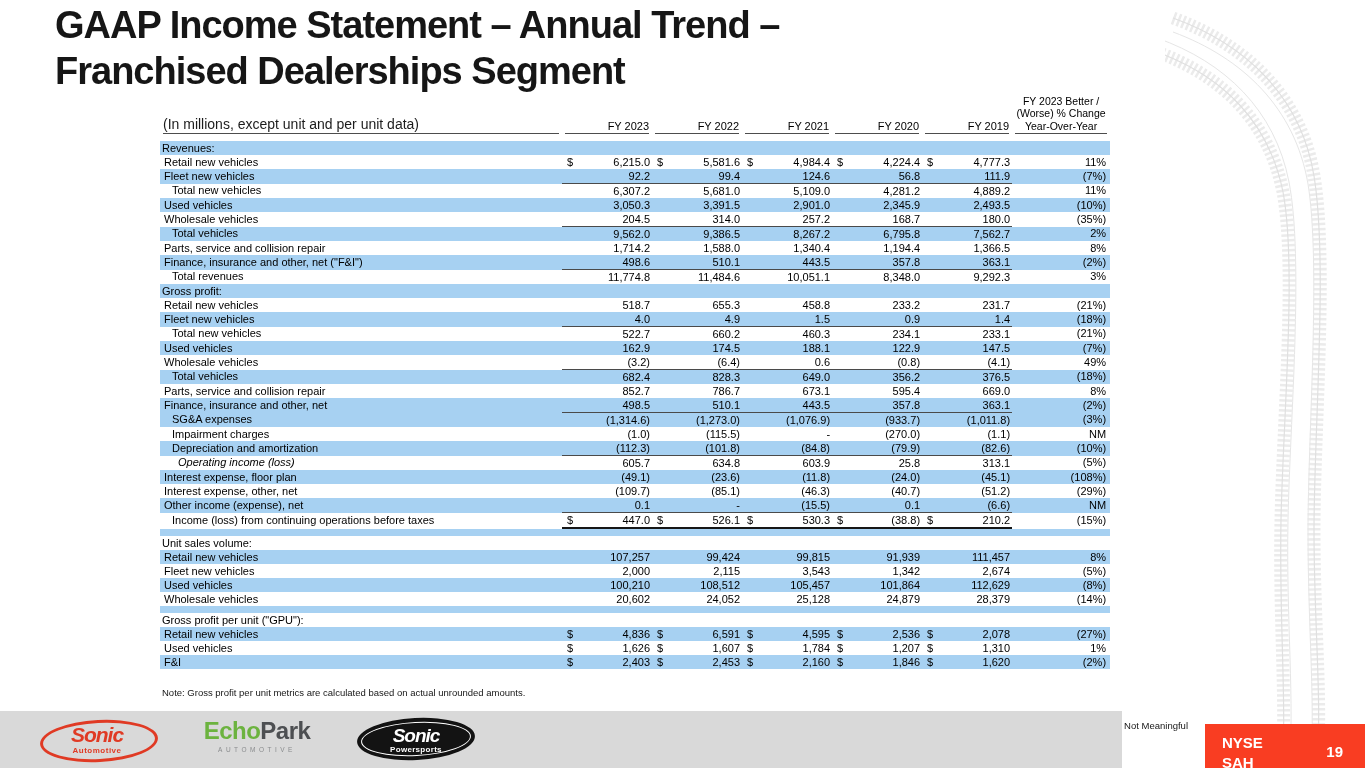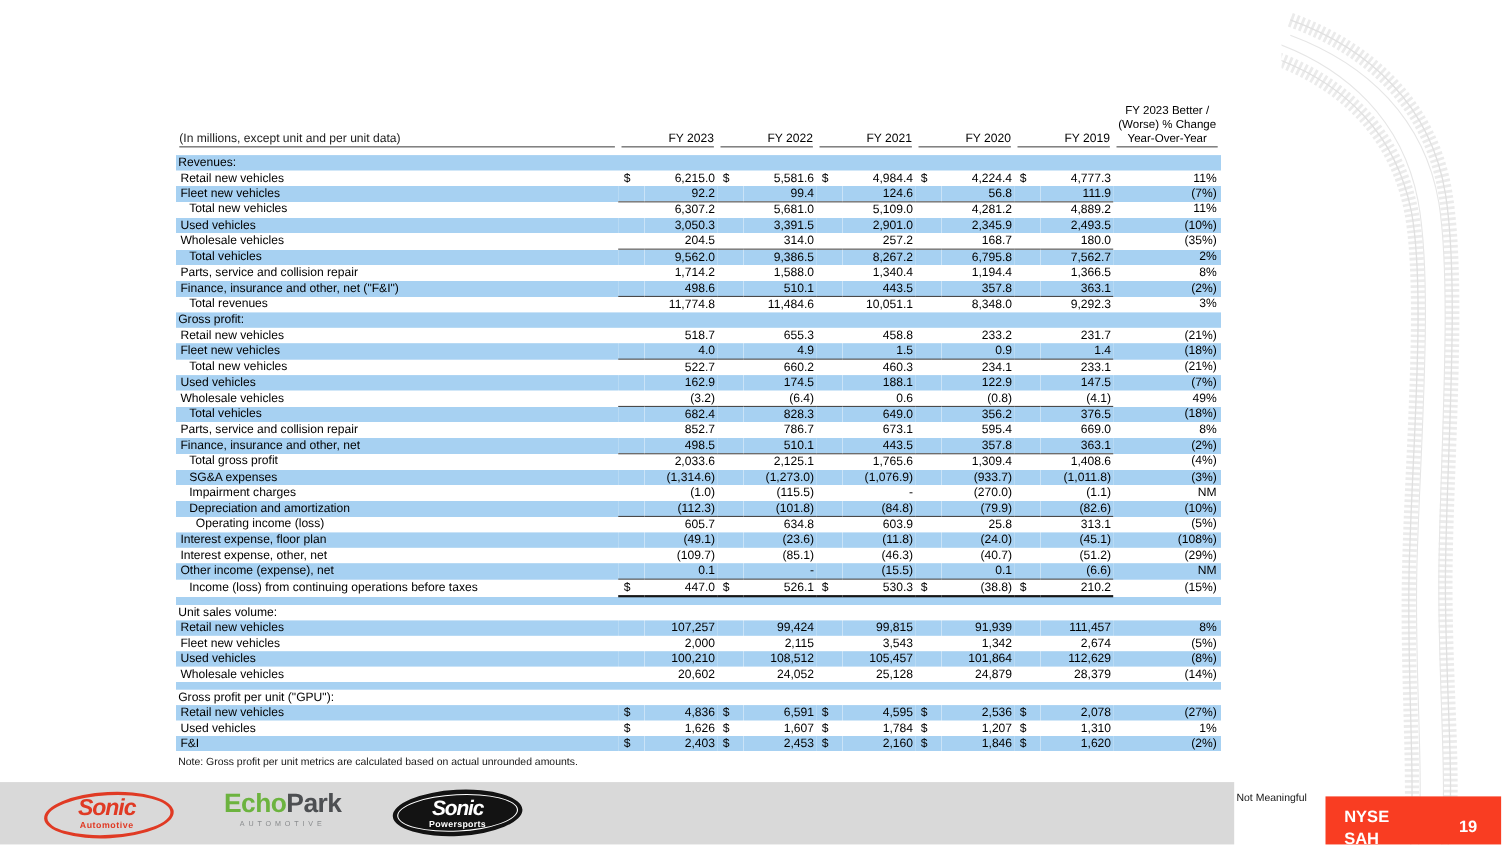--- a/index.html
+++ b/index.html
@@ -11,30 +11,30 @@
          letter-spacing:-1px;color:#161616;line-height:1.22;}
 
   
   .tracks{position:absolute;right:0;top:0;width:200px;height:768px;pointer-events:none;}
 
   
   .tbl-wrap{position:absolute;left:160px;top:88px;}
   table{border-collapse:collapse;table-layout:fixed;width:950px;font-size:11px;}
   th{font-weight:400;vertical-align:bottom;padding:0 3px;height:46px;}
   .hl{border-bottom:1.3px solid #4d4d4d;padding-bottom:1px;}
-  .cap-t{text-align:left;font-size:11px;color:#1c1c1c;}
+  .cap-t{text-align:left;font-size:14px;color:#1c1c1c;}
   .yr{text-align:right;font-size:11px;}
   .chg-t{text-align:center;font-size:10.5px;line-height:1.18;white-space:pre-line;}
   td{padding:0 3px;height:14px;line-height:13px;overflow:hidden;}
   tr.spacer td{height:7px;}
   tr.blue{background:var(--row-blue,#A7D1F2);}
   .lbl{text-align:left;white-space:nowrap;}
   .ind0{padding-left:4px;margin-top:44px;}
   .ind1{padding-left:12px;}
-  .ind2{padding-left:18px;}
+  .ind2{padding-left:18px;font-style:italic;}
   .sect-lbl{padding-left:2px;}
   .dol{text-align:left;padding-left:5px;}
   .val{text-align:right;padding-right:2px;}
   .chg{text-align:right;padding-right:4px;}
   tr.rule-under .num{border-bottom:1px solid #4a4a4a;}
   tr.rule-income .num{border-top:1px solid #4a4a4a;border-bottom:2.5px solid #161616;}
 
   
   .footnote{position:absolute;left:162px;top:687px;font-size:9.5px;color:#161616;}
   .nm-note{position:absolute;right:177px;top:720px;font-size:9.5px;color:#161616;}
@@ -83,20 +83,22 @@
       <path d="M -8 52 C 58 76, 104 122, 118 192 C 132 266, 118 420, 116 520 C 114 622, 122 700, 117 776" stroke="#ebebeb" stroke-width="13" stroke-dasharray="2.5 2.5"></path>
       <path d="M 8 18 C 80 44, 136 96, 149 176 C 163 262, 149 430, 149 530 C 149 632, 158 706, 151 776" stroke="#ebebeb" stroke-width="13" stroke-dasharray="2.5 2.5"></path>
       <path d="M -8 52 C 58 76, 104 122, 118 192 C 132 266, 118 420, 116 520 C 114 622, 122 700, 117 776" stroke="#e0e0e0" stroke-width="1.2"></path>
       <path d="M 8 18 C 80 44, 136 96, 149 176 C 163 262, 149 430, 149 530 C 149 632, 158 706, 151 776" stroke="#e0e0e0" stroke-width="1.2"></path>
       <path d="M -8 38 C 60 62, 110 110, 124 182 C 139 260, 125 420, 123 520 C 121 622, 130 700, 124 776" stroke="#e6e6e6" stroke-width="1"></path>
       <path d="M 8 32 C 78 58, 130 108, 143 184 C 156 264, 143 432, 143 532 C 143 634, 151 708, 145 776" stroke="#e6e6e6" stroke-width="1"></path>
     </g>
   </svg>
 
   <div class="title">
+    <div>GAAP Income Statement – Annual Trend –</div>
+    <div>Franchised Dealerships Segment</div>
   </div>
 
   <div class="tbl-wrap">
     <table>
       <colgroup>
         <col style="width:402px">
         <col style="width:24px">
           <col style="width:66px">
         <col style="width:24px">
           <col style="width:66px">
@@ -376,34 +378,20 @@
             <td class="dol num"></td>
             <td class="val num">510.1</td>
             <td class="dol num"></td>
             <td class="val num">443.5</td>
             <td class="dol num"></td>
             <td class="val num">357.8</td>
             <td class="dol num"></td>
             <td class="val num">363.1</td>
             <td class="chg">(2%)</td>
           </tr>
-          <tr class="">
-            <td class="lbl ind1">Total gross profit</td>
-            <td class="dol num"></td>
-            <td class="val num">2,033.6</td>
-            <td class="dol num"></td>
-            <td class="val num">2,125.1</td>
-            <td class="dol num"></td>
-            <td class="val num">1,765.6</td>
-            <td class="dol num"></td>
-            <td class="val num">1,309.4</td>
-            <td class="dol num"></td>
-            <td class="val num">1,408.6</td>
-            <td class="chg">(4%)</td>
-          </tr>
           <tr class="blue ">
             <td class="lbl ind1">SG&amp;A expenses</td>
             <td class="dol num"></td>
             <td class="val num">(1,314.6)</td>
             <td class="dol num"></td>
             <td class="val num">(1,273.0)</td>
             <td class="dol num"></td>
             <td class="val num">(1,076.9)</td>
             <td class="dol num"></td>
             <td class="val num">(933.7)</td>

